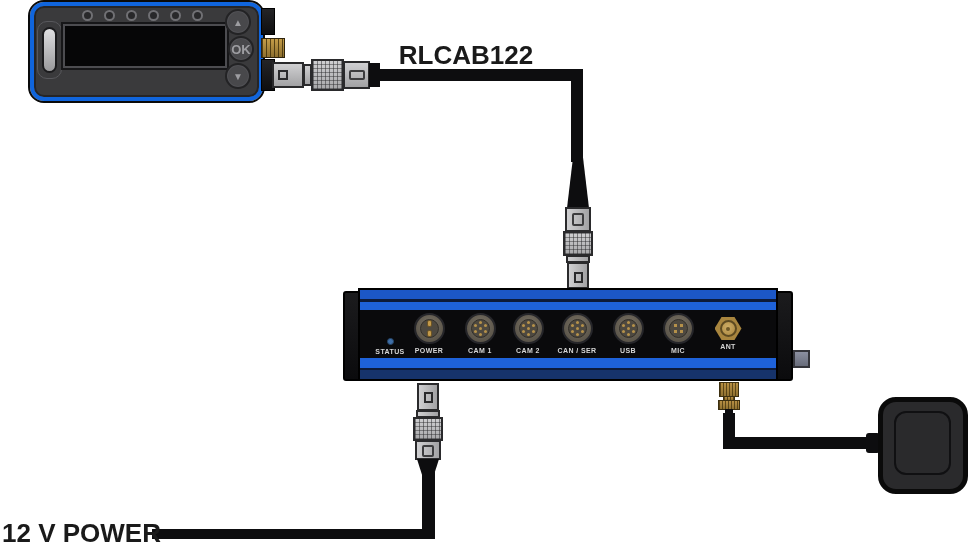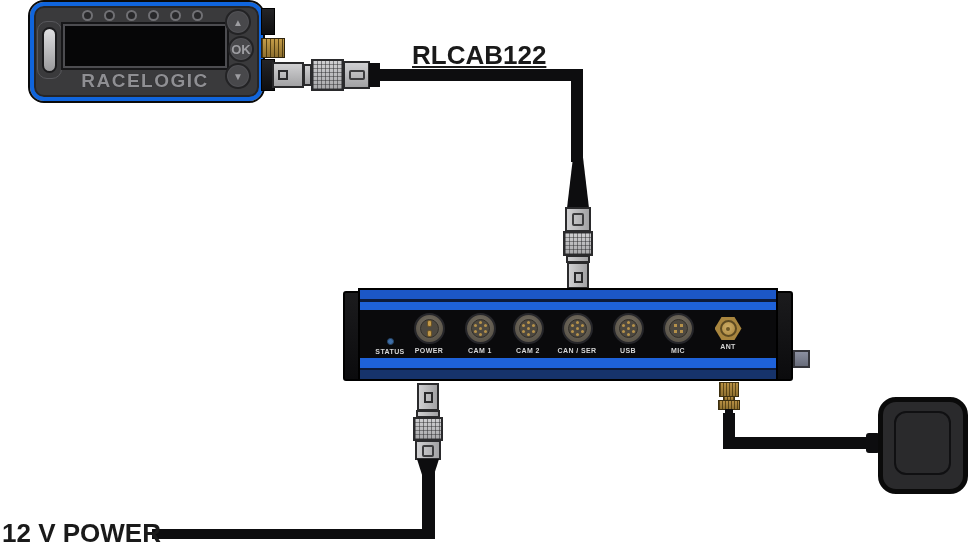--- a/index.html
+++ b/index.html
@@ -166,21 +166,20 @@
       </div>
       <div id="du-leds">
           <div class="du-led" style="left: 48px;"></div>
           <div class="du-led" style="left: 70px;"></div>
           <div class="du-led" style="left: 92px;"></div>
           <div class="du-led" style="left: 114px;"></div>
           <div class="du-led" style="left: 136px;"></div>
           <div class="du-led" style="left: 158px;"></div>
         </div>
       <div class="du-screen"></div>
-      <div class="du-logo">RACELOGIC</div>
       <div class="du-btn tri" style="left:191px; top:3px;">
         <span>▲</span>
       </div>
       <div class="du-btn" style="left:194px; top:30px;">
         <span>OK</span>
       </div>
       <div class="du-btn tri" style="left:191px; top:57px;">
         <span>▼</span>
       </div>
     </div>
@@ -197,21 +196,21 @@
     <div class="metal" style="left:303px; top:64px; width:9px; height:22px;"></div>
     <div class="knurl" style="left:311px; top:59px; width:33px; height:32px;"></div>
     <div class="metal" style="left:343px; top:61px; width:27px; height:28px;">
       <div class="slot" style="left:4px; top:7px; width:16px; height:10px;"></div>
     </div>
     <div class="boot" style="left:369px; top:63px; width:11px; height:24px;"></div>
   </div>
 
   <div class="cable" style="left:378px; top:69px; width:205px; height:12px;"></div>
   <div class="cable" style="left:571px; top:69px; width:12px; height:93px;"></div>
-  <div class="big-label" style="left:412px; top:40px; width:140px; text-align:left;text-decoration:underline;">RLCAB122</div>
+  <div class="big-label" style="left:396px; top:40px; width:140px; text-align:center;">RLCAB122</div>
 
   <div>
     <div class="boot" style="left:567px; top:158px; width:22px; height:50px; clip-path:polygon(27% 0,73% 0,100% 100%,0 100%);"></div>
     <div class="metalv" style="left:565px; top:207px; width:26px; height:25px;">
       <div class="slot" style="left:5px; top:4px; width:12px; height:13px;"></div>
     </div>
     <div class="knurl" style="left:563px; top:231px; width:30px; height:25px;"></div>
     <div class="metalv" style="left:566px; top:255px; width:24px; height:8px;"></div>
     <div class="metalv" style="left:567px; top:262px; width:22px; height:27px;">
       <div class="sq" style="left:5px; top:8px; width:9px; height:11px;"></div>

